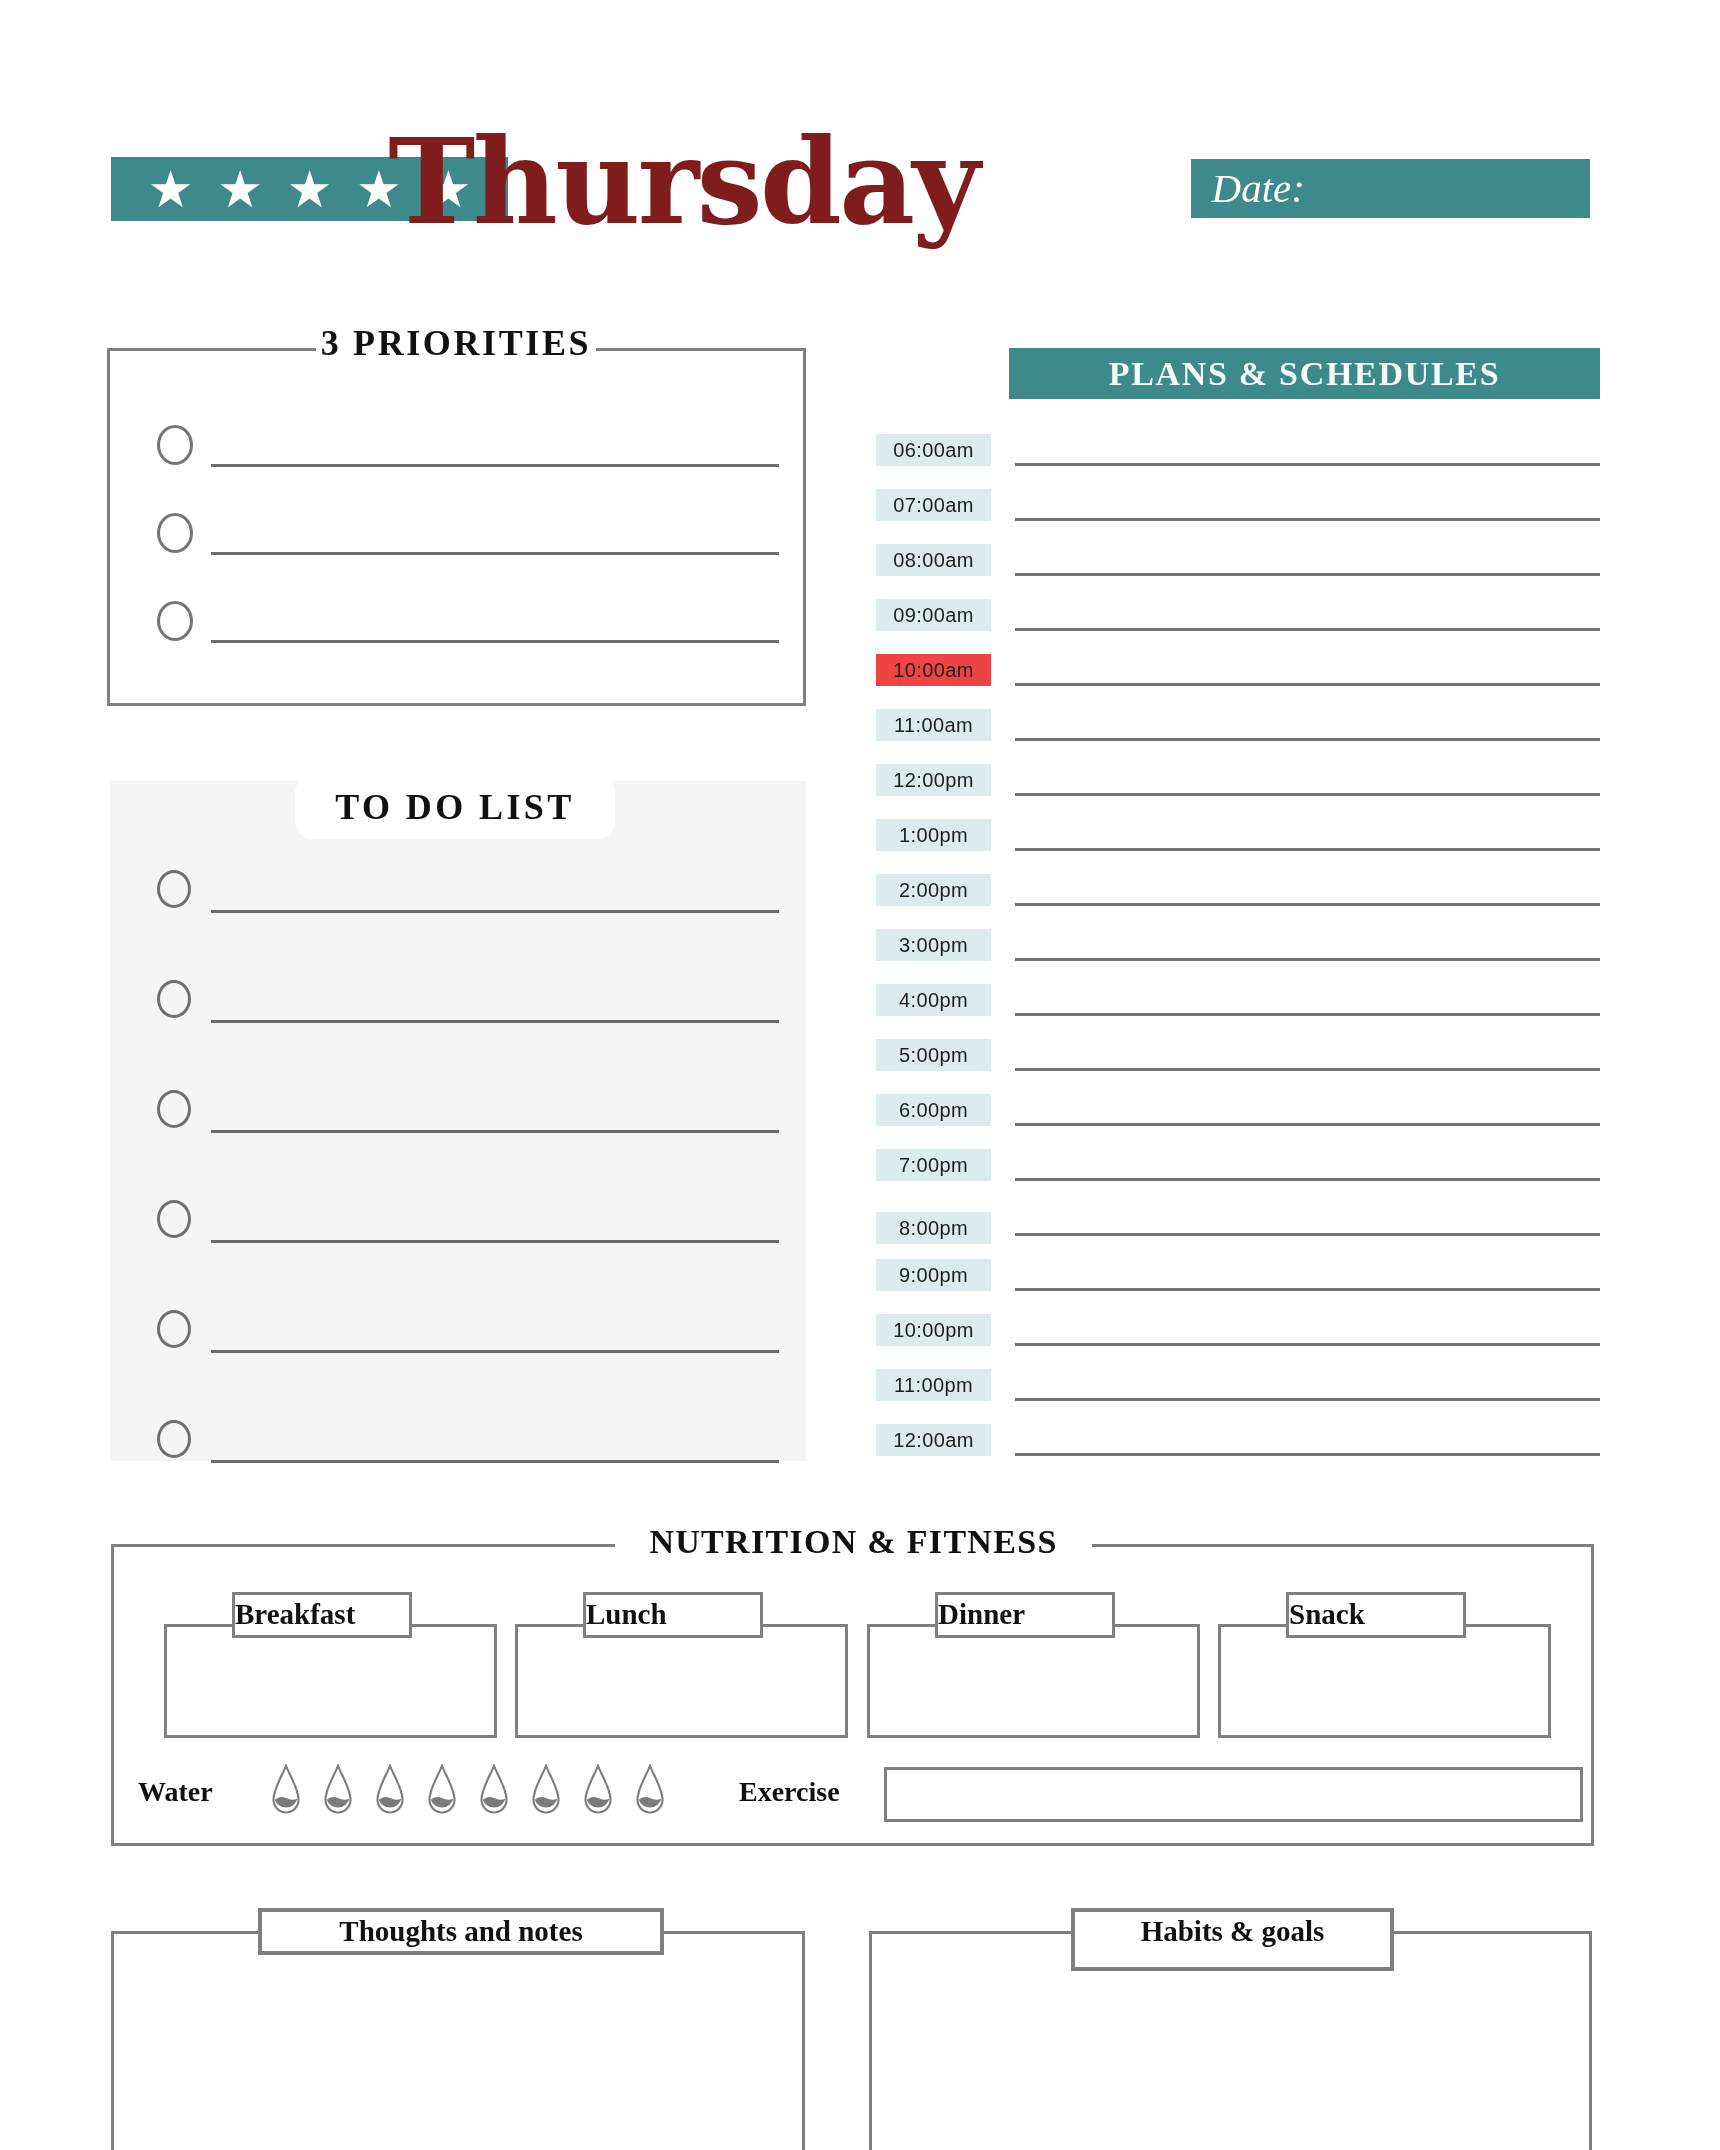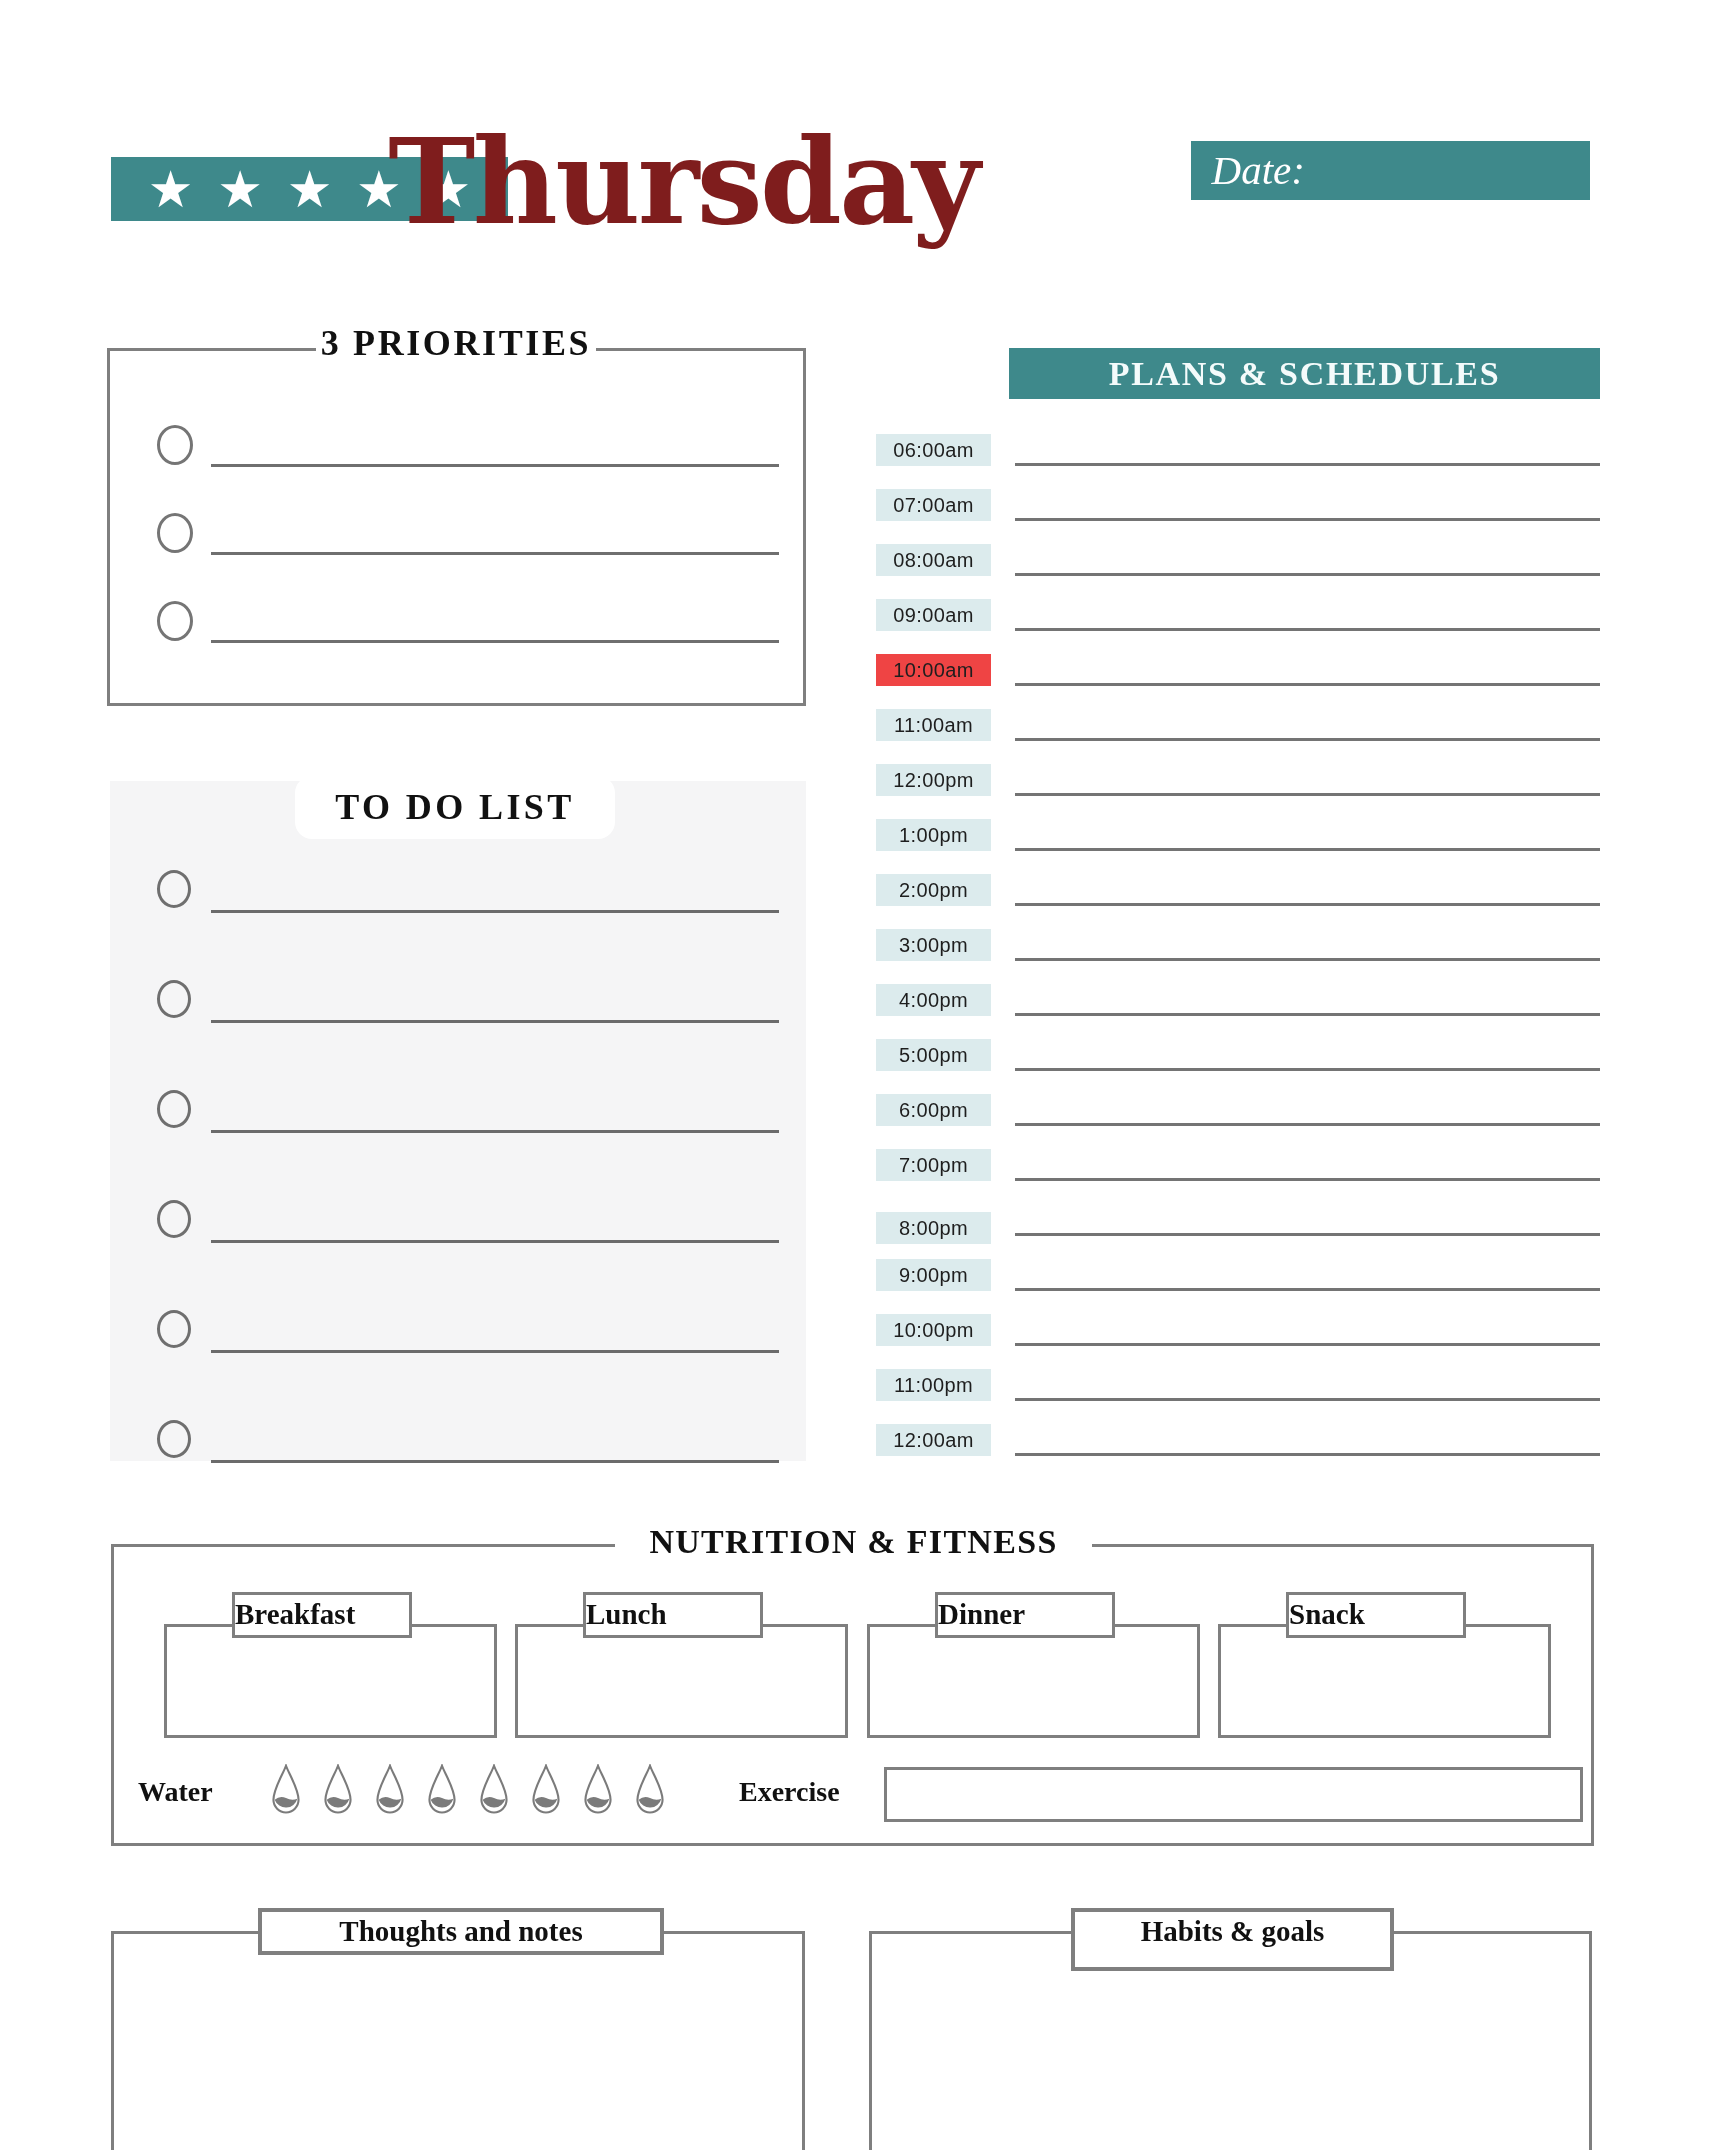--- a/index.html
+++ b/index.html
@@ -5,21 +5,21 @@
   html,body{margin:0;padding:0;background:#ffffff;}
   .page{position:relative;width:1721px;height:2581px;background:#ffffff;overflow:hidden;
         font-family:"Liberation Serif",serif;color:#111;}
 
   
   .stars-banner{position:absolute;left:111px;top:157px;width:397px;height:64px;
     display:flex;align-items:center;justify-content:space-evenly;padding:0 13px;box-sizing:border-box;}
   .star{color:#ffffff;font-family:"DejaVu Sans",sans-serif;font-size:51px;line-height:1;}
   .page-title{position:absolute;left:0;top:124px;width:1366px;text-align:center;
     font-family:"DejaVu Serif",serif;font-weight:700;font-size:117px;line-height:1;letter-spacing:-2.6px;color:#7f1d1d;}
-  .date-banner{position:absolute;left:1191px;top:141px;width:399px;height:59px;
+  .date-banner{position:absolute;left:1191px;top:159px;width:399px;height:59px;
     display:flex;align-items:center;box-sizing:border-box;padding-left:20.6px;}
   .date-label{color:#ffffff;font-style:italic;font-size:41px;line-height:1;font-family:"Liberation Serif",serif;}
 
   
   .gray-box{position:absolute;border:3.4px solid #7f7f7f;background:#ffffff;box-sizing:border-box;}
   .over-title{position:absolute;background:#ffffff;font-weight:700;text-align:center;z-index:3;}
   .rule{position:absolute;background:#6f6f6f;height:3px;}
   .ellipse{position:absolute;border:3px solid #757575;border-radius:50%;background:transparent;box-sizing:border-box;}
 
   

